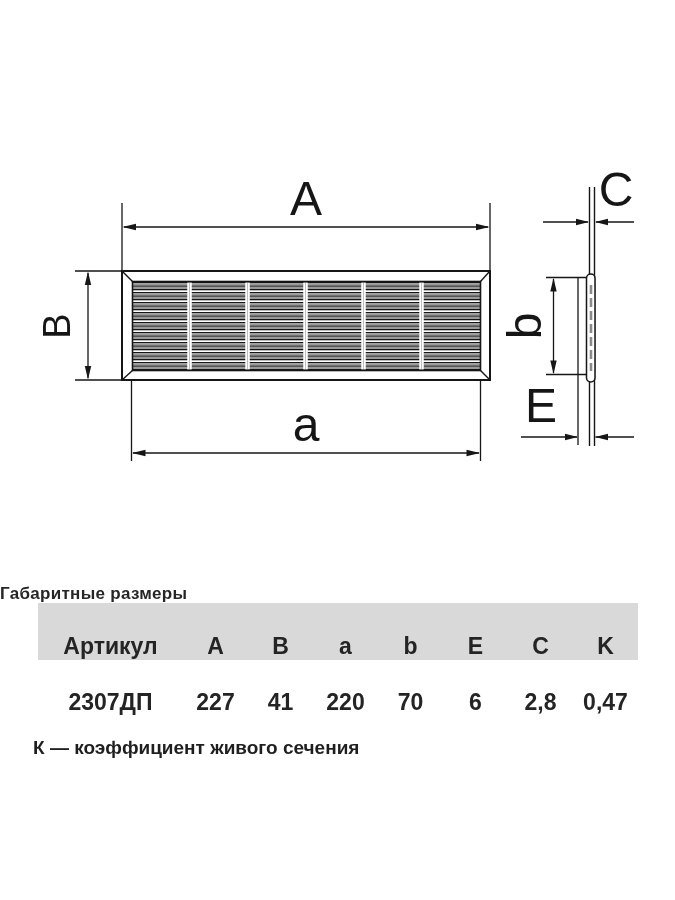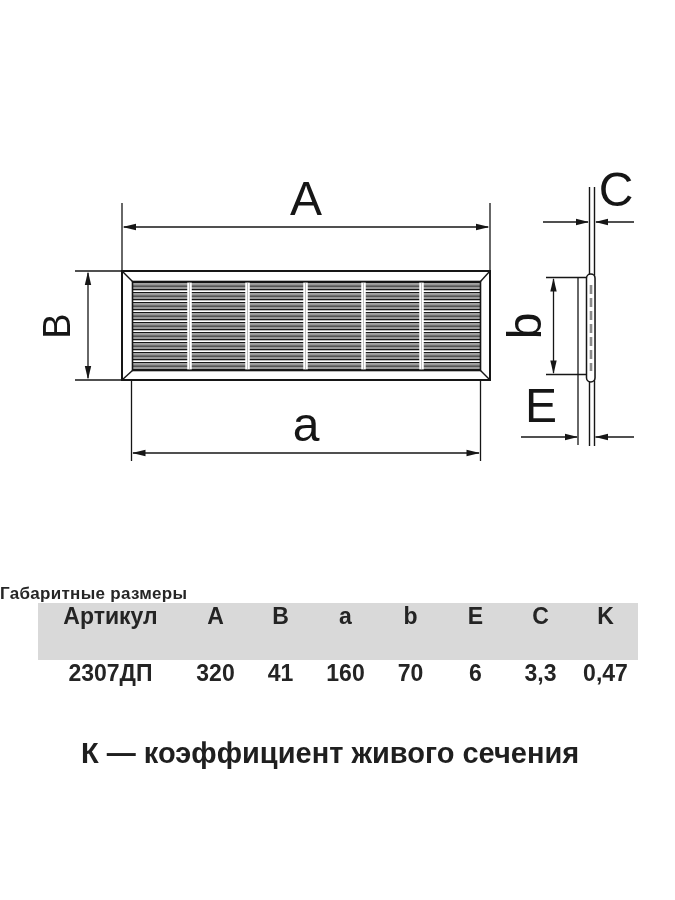--- a/index.html
+++ b/index.html
@@ -44,41 +44,40 @@
     position: absolute;
     top: 603px;
     left: 38px;
     width: 600px;
     font-weight: 700;
     font-size: 23px;
     color: #242424;
   }
   .thead {
     display: flex;
-    align-items: flex-start;
+    align-items: flex-end;
     height: 57px;
     background: #d9d9d9;
   }
   .trow {
     display: flex;
-    align-items: flex-start;
+    align-items: flex-end;
     height: 56px;
     background: #ffffff;
   }
   .cell { text-align: center; }
   .cell.article { width: 145px; }
   .cell.val { flex: 1; }
   .footnote {
     position: absolute;
     top: 737px;
     left: 33px;
     font-weight: 700;
-    font-size: 29px;
+    font-size: 19px;
     color: #1f1f1f;
-    margin-left: 48px;
   }
 </style>
 </head>
 <body>
 
 <div class="page">
 
   <svg class="drawing-svg" width="675" height="530" viewBox="0 0 675 530">
     <defs>
       <pattern id="louvers" x="132" y="282" width="10" height="10" patternUnits="userSpaceOnUse">
@@ -194,25 +193,25 @@
       <div class="cell val">A</div>
       <div class="cell val">B</div>
       <div class="cell val">a</div>
       <div class="cell val">b</div>
       <div class="cell val">E</div>
       <div class="cell val">C</div>
       <div class="cell val">K</div>
     </div>
     <div class="trow">
       <div class="cell article">2307ДП</div>
-      <div class="cell val">320</div>
+      <div class="cell val">227</div>
       <div class="cell val">41</div>
-      <div class="cell val">160</div>
+      <div class="cell val">220</div>
       <div class="cell val">70</div>
       <div class="cell val">6</div>
-      <div class="cell val">3,3</div>
+      <div class="cell val">2,8</div>
       <div class="cell val">0,47</div>
     </div>
   </div>
 
   <div class="footnote">К — коэффициент живого сечения</div>
 
 </div>
 
 </body></html>

